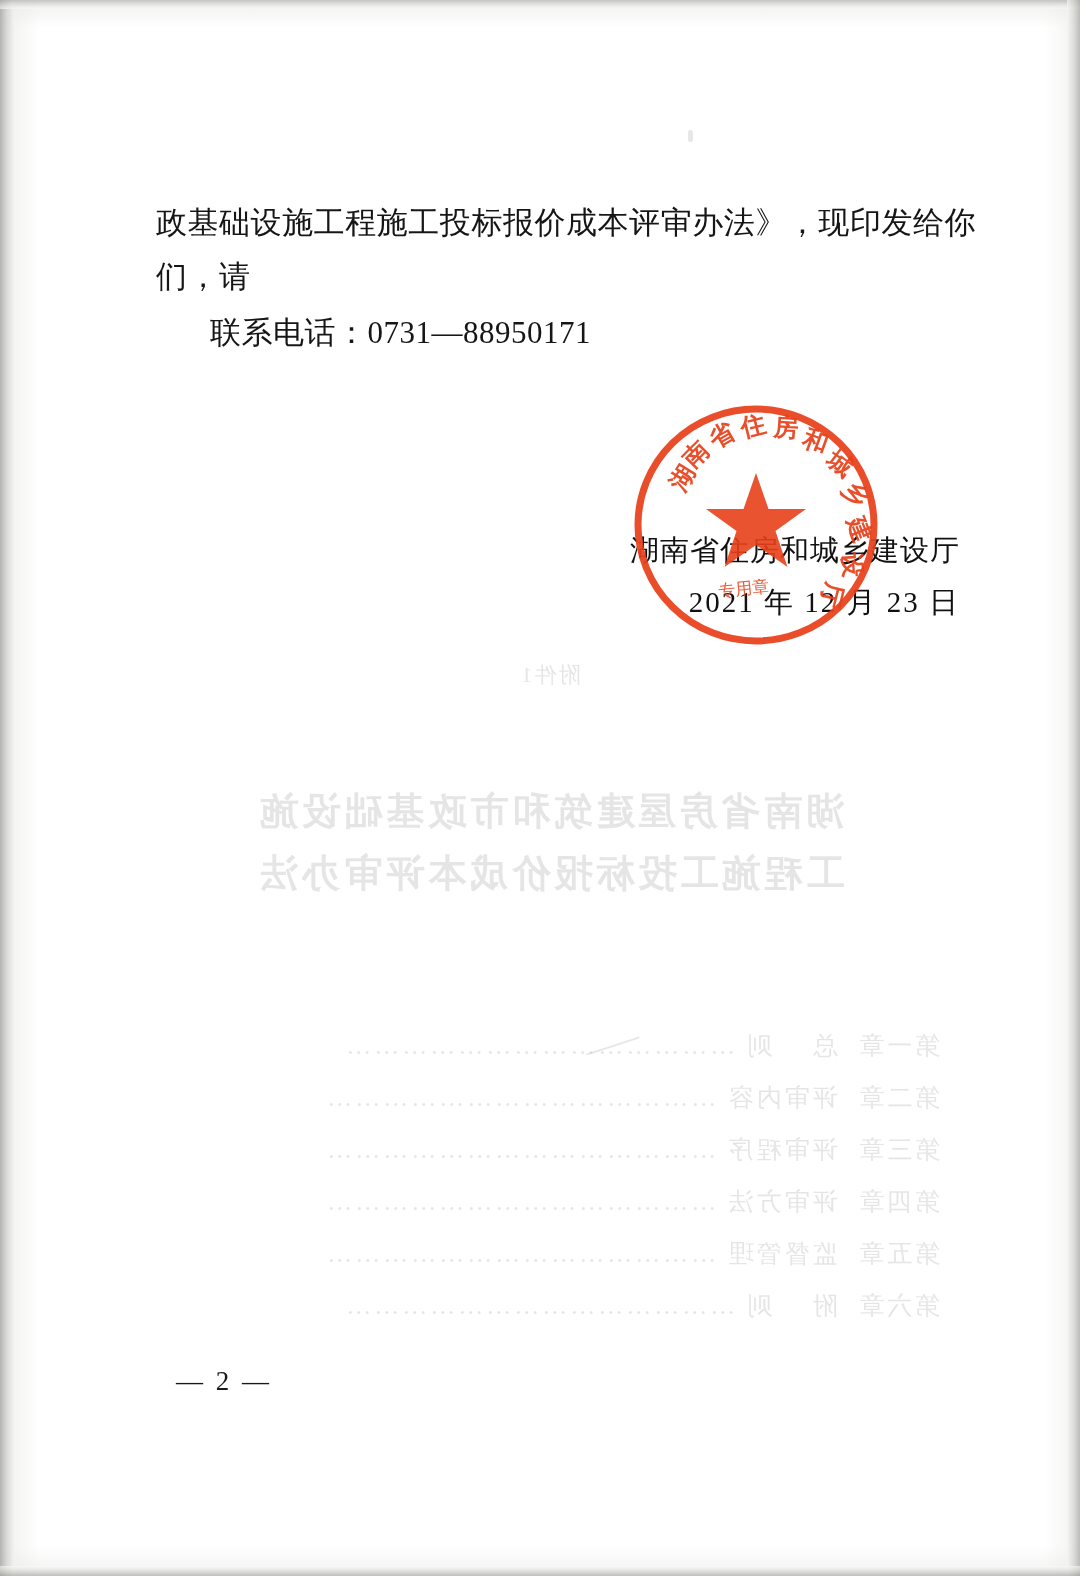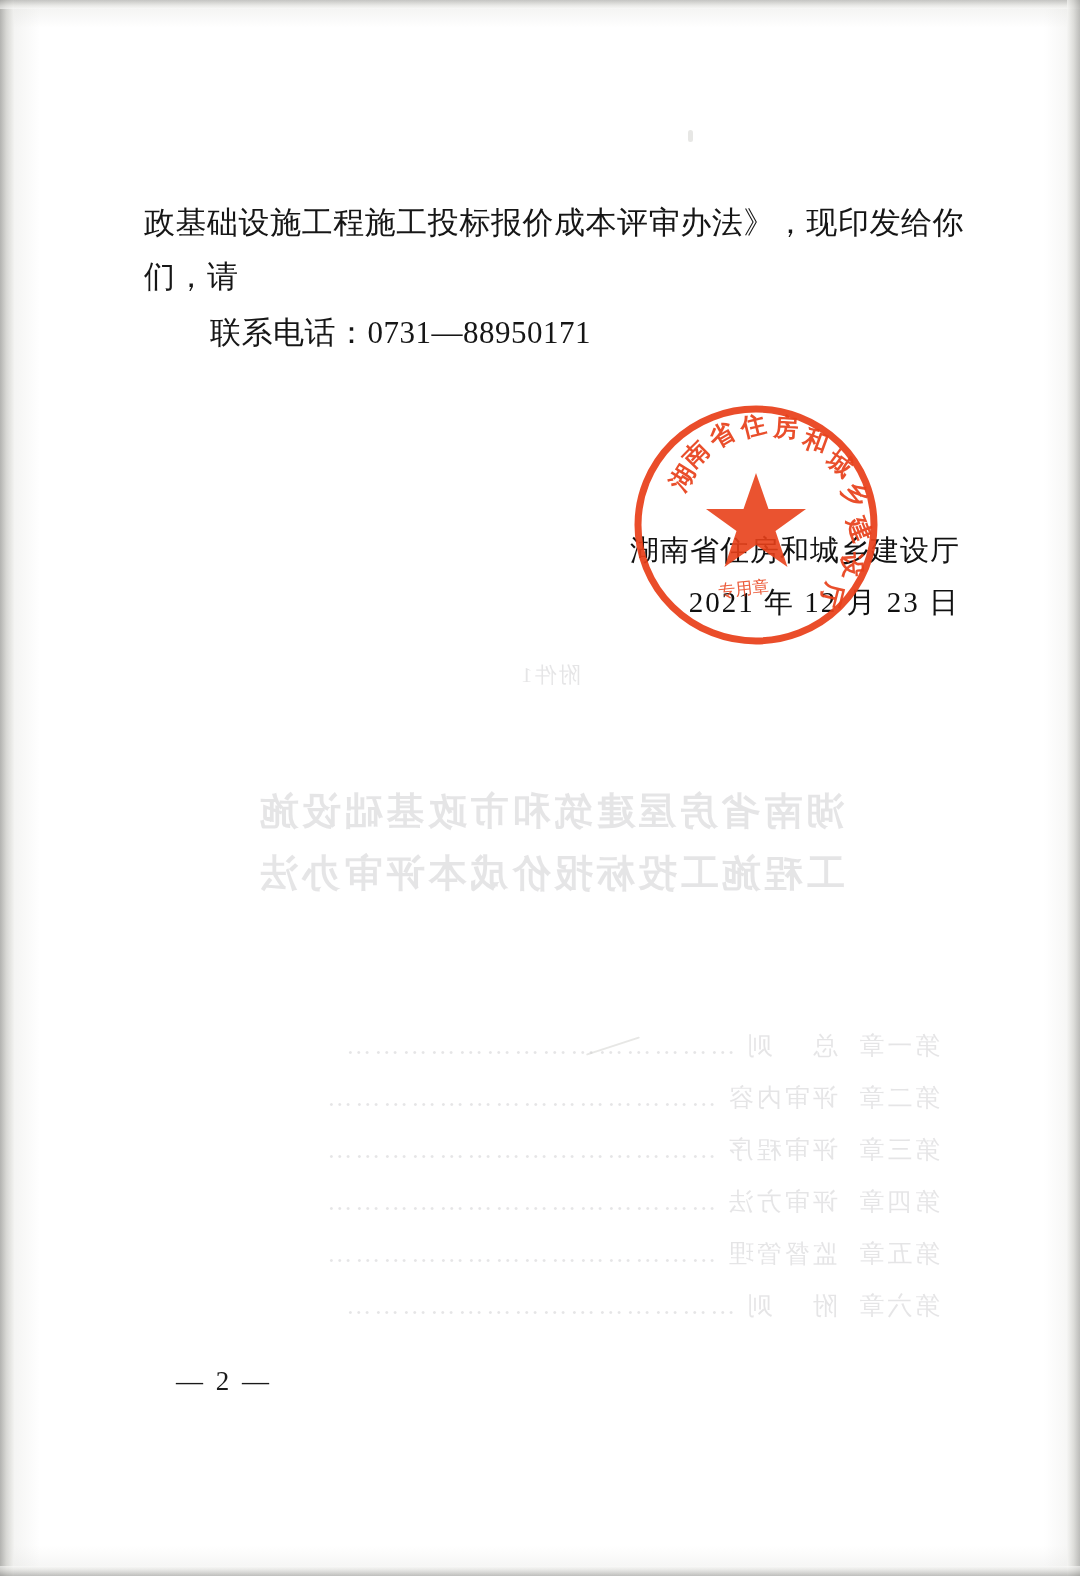--- a/index.html
+++ b/index.html
@@ -53,21 +53,21 @@
     position: absolute;
     left: 0; right: 0; bottom: 0;
     height: 10px;
     background: linear-gradient(0deg,#9d9d9a 0%, #dededb 60%, #fcfcfb 100%);
     opacity: .6;
   }
 
   
   .body-text {
     position: absolute;
-    left: 144px;
+    left: 156px;
     top: 196px;
     width: 820px;
     font-size: 31px;
     line-height: 54px;
     color: #161616;
     letter-spacing: 0.5px;
     text-align: justify;
   }
   .body-line { white-space: pre-wrap; }
 

